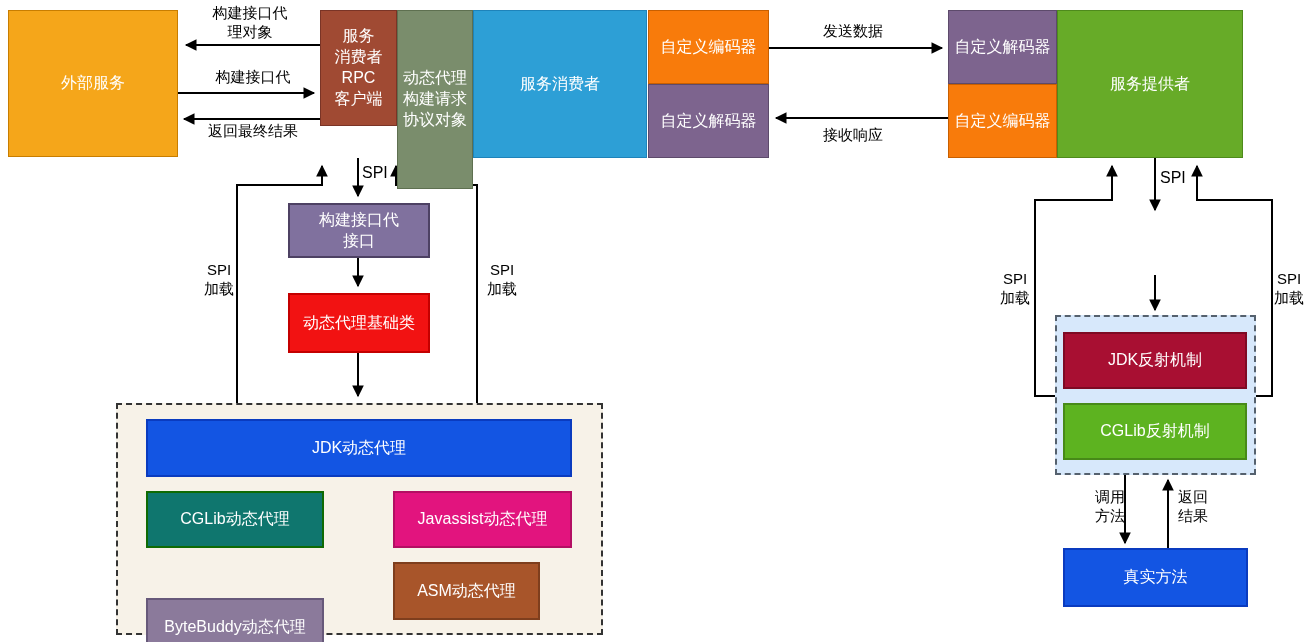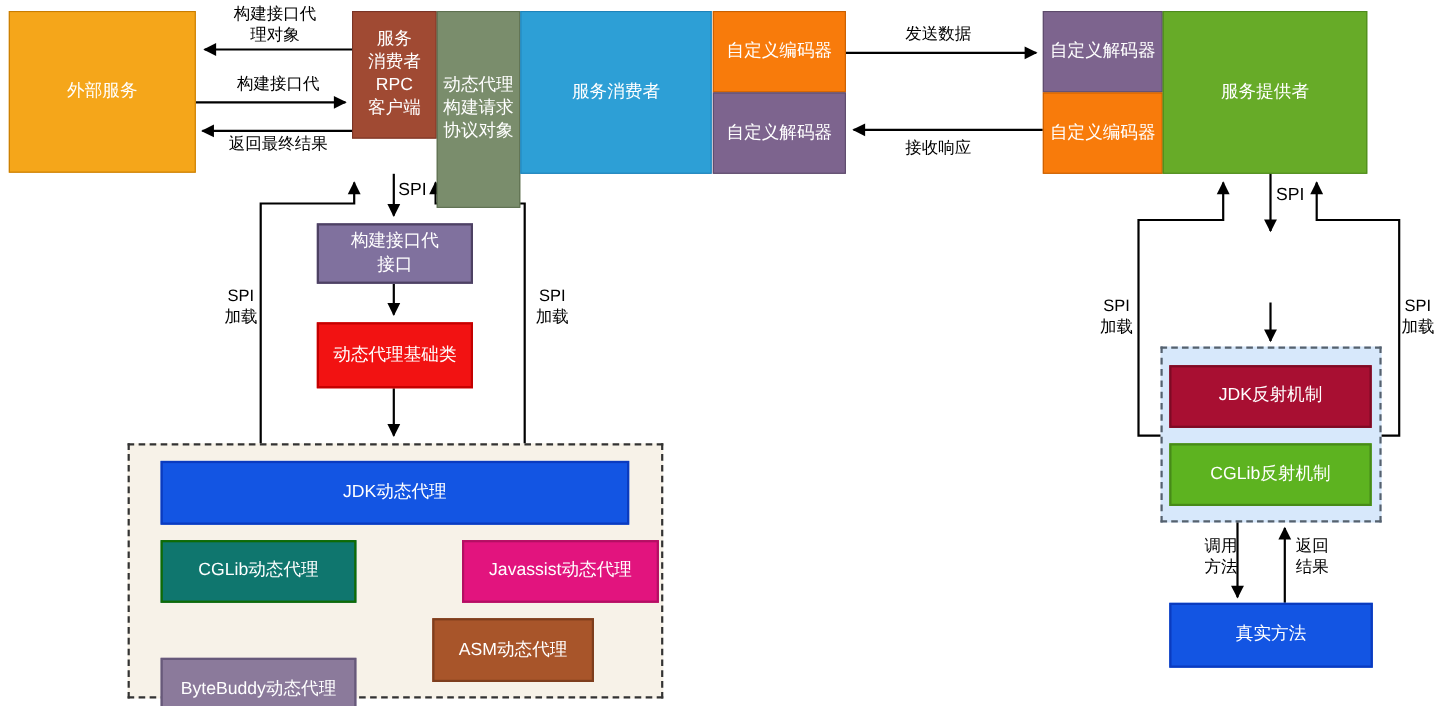--- a/index.html
+++ b/index.html
@@ -28,21 +28,21 @@
   #decoder-right{left:948px;top:10px;width:109px;height:74px;background:#7D648E;border-color:#5D4A6B;}
   #encoder-right{left:948px;top:84px;width:109px;height:74px;background:#F87B0B;border-color:#C85F00;}
   #service-provider{left:1057px;top:10px;width:186px;height:148px;background:#67AB28;border-color:#4E8A1C;}
 
   #proxy-factory-interface{left:288px;top:203px;width:142px;height:55px;background:#80719E;border:2px solid #4D4163;}
   #proxy-base-class{left:288px;top:293px;width:142px;height:60px;background:#F21212;border:2px solid #C40000;}
 
   #proxy-impl-container{left:116px;top:403px;width:487px;height:232px;background:#F7F2E8;border:2px dashed #333333;}
   #jdk-proxy{left:146px;top:419px;width:426px;height:58px;background:#1355E3;border:2px solid #0A3BBF;}
   #cglib-proxy{left:146px;top:491px;width:178px;height:57px;background:#0f766e;border:2px solid #0F6B04;}
-  #javassist-proxy{left:393px;top:491px;width:179px;height:57px;background:#E2147E;border:2px solid #B30F63;margin-left:27px;}
+  #javassist-proxy{left:393px;top:491px;width:179px;height:57px;background:#E2147E;border:2px solid #B30F63;}
   #bytebuddy-proxy{left:146px;top:562px;width:178px;height:58px;background:#8B7A9B;border:2px solid #67597A;margin-top:36px;}
   #asm-proxy{left:393px;top:562px;width:147px;height:58px;background:#A8552A;border:2px solid #7E3E1D;}
 
   #dynamic-spi-interface{left:1063px;top:216px;width:184px;height:59px;background:#80719E;border:2px solid #4D4163;}
   #reflection-container{left:1055px;top:315px;width:201px;height:160px;background:#D7E8FB;border:2px dashed #55616E;}
   #jdk-reflection{left:1063px;top:332px;width:184px;height:57px;background:#A80F32;border:2px solid #7E0A24;}
   #cglib-reflection{left:1063px;top:403px;width:184px;height:57px;background:#5DB320;border:2px solid #478A18;}
   #real-method{left:1063px;top:548px;width:185px;height:59px;background:#1355E3;border:2px solid #0A3BBF;}
 
   #lbl-build-proxy{left:198px;top:4px;width:104px;}

